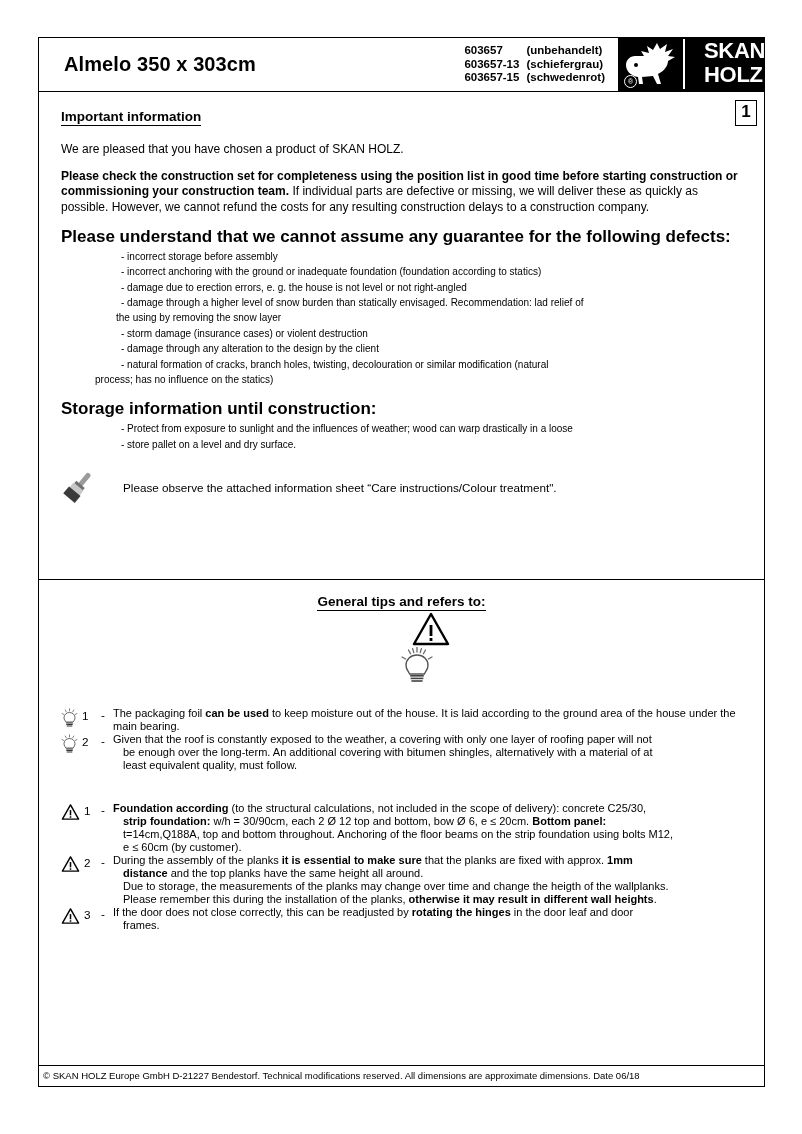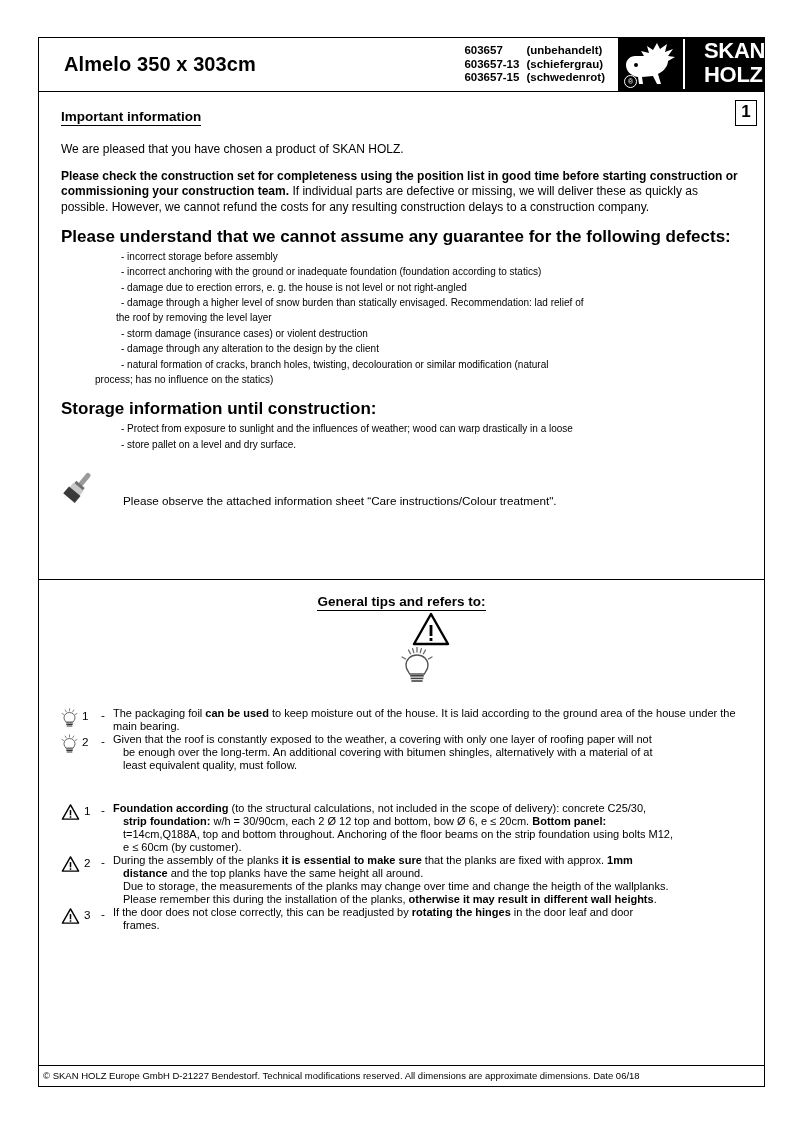--- a/index.html
+++ b/index.html
@@ -149,21 +149,21 @@
   .list li.wrapless { margin-left: 55px; text-indent: 0; }
 
   .subhead {
     font-size: 17px;
     font-weight: bold;
     margin: 0 0 2px 0;
   }
 
   .maint-row {
     display: flex;
-    align-items: flex-end;
+    align-items: center;
     margin-top: 2px;
   }
   .brush-wrap { width: 62px; flex: 0 0 62px; padding-top: 6px; }
   .maint-text { font-size: 11.7px; line-height: 15.2px; padding-top: 2px; }
 
   
   .tips-head-row {
     display: flex;
     align-items: center;
     gap: 0;
@@ -252,21 +252,21 @@
     <p class="body">We are pleased that you have chosen a product of SKAN HOLZ.</p>
 
     <p class="body"><span class="b">Please check the construction set for completeness using the position list in good time before starting construction or commissioning your construction team.</span><span> If individual parts are defective or missing, we will deliver these as quickly as possible. However, we cannot refund the costs for any resulting construction delays to a construction company.</span></p>
 
     <p class="subhead">Please understand that we cannot assume any guarantee for the following defects:</p>
     <ul class="list">
       <li class="hang">- incorrect storage before assembly</li>
       <li class="hang">- incorrect anchoring with the ground or inadequate foundation (foundation according to statics)</li>
       <li class="hang">- damage due to erection errors, e. g. the house is not level or not right-angled</li>
       <li class="hang">- damage through a higher level of snow burden than statically envisaged.  Recommendation: lad relief of</li>
-      <li class="wrapless">the roof by removing the level layer</li>
+      <li class="wrapless">the using by removing the snow layer</li>
       <li class="hang">- storm damage (insurance cases) or violent destruction</li>
       <li class="hang">- damage through any alteration to the design by the client</li>
       <li class="hang">- natural formation of cracks, branch holes, twisting,  decolouration or similar modification (natural</li>
       <li style="margin-left:34px;text-indent:0">process; has no influence on the statics)</li>
     </ul>
 
     <p class="subhead" style="margin-top:8px">Storage information until construction:</p>
     <ul class="list">
       <li class="hang">- Protect from exposure to sunlight and the influences of weather; wood can warp drastically in a loose</li>
       <li class="hang">- store pallet on a level and dry surface.</li>

